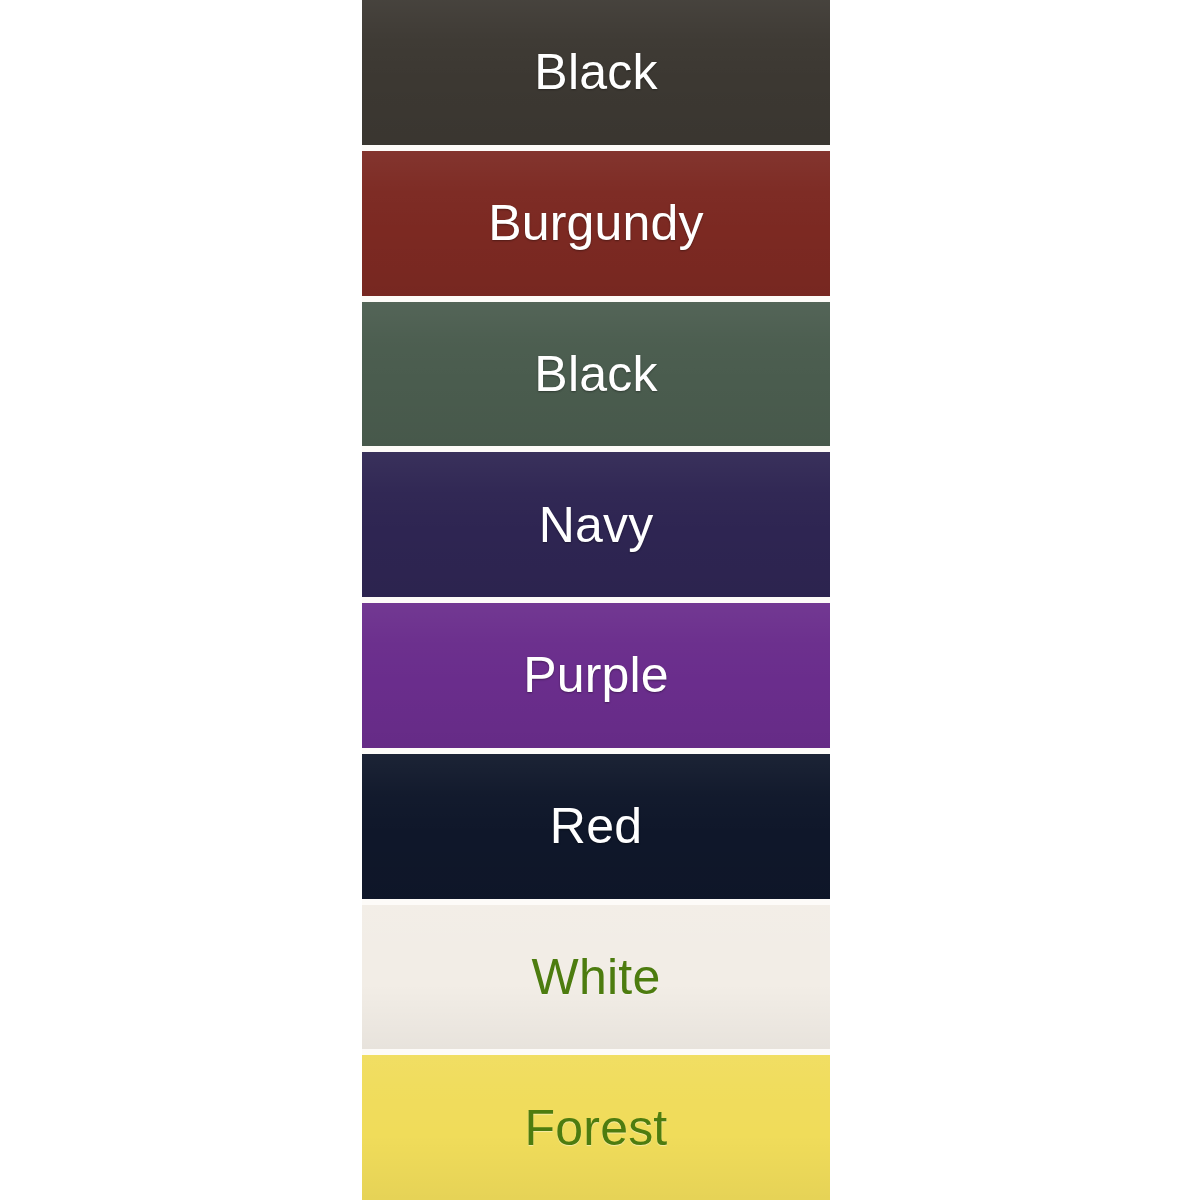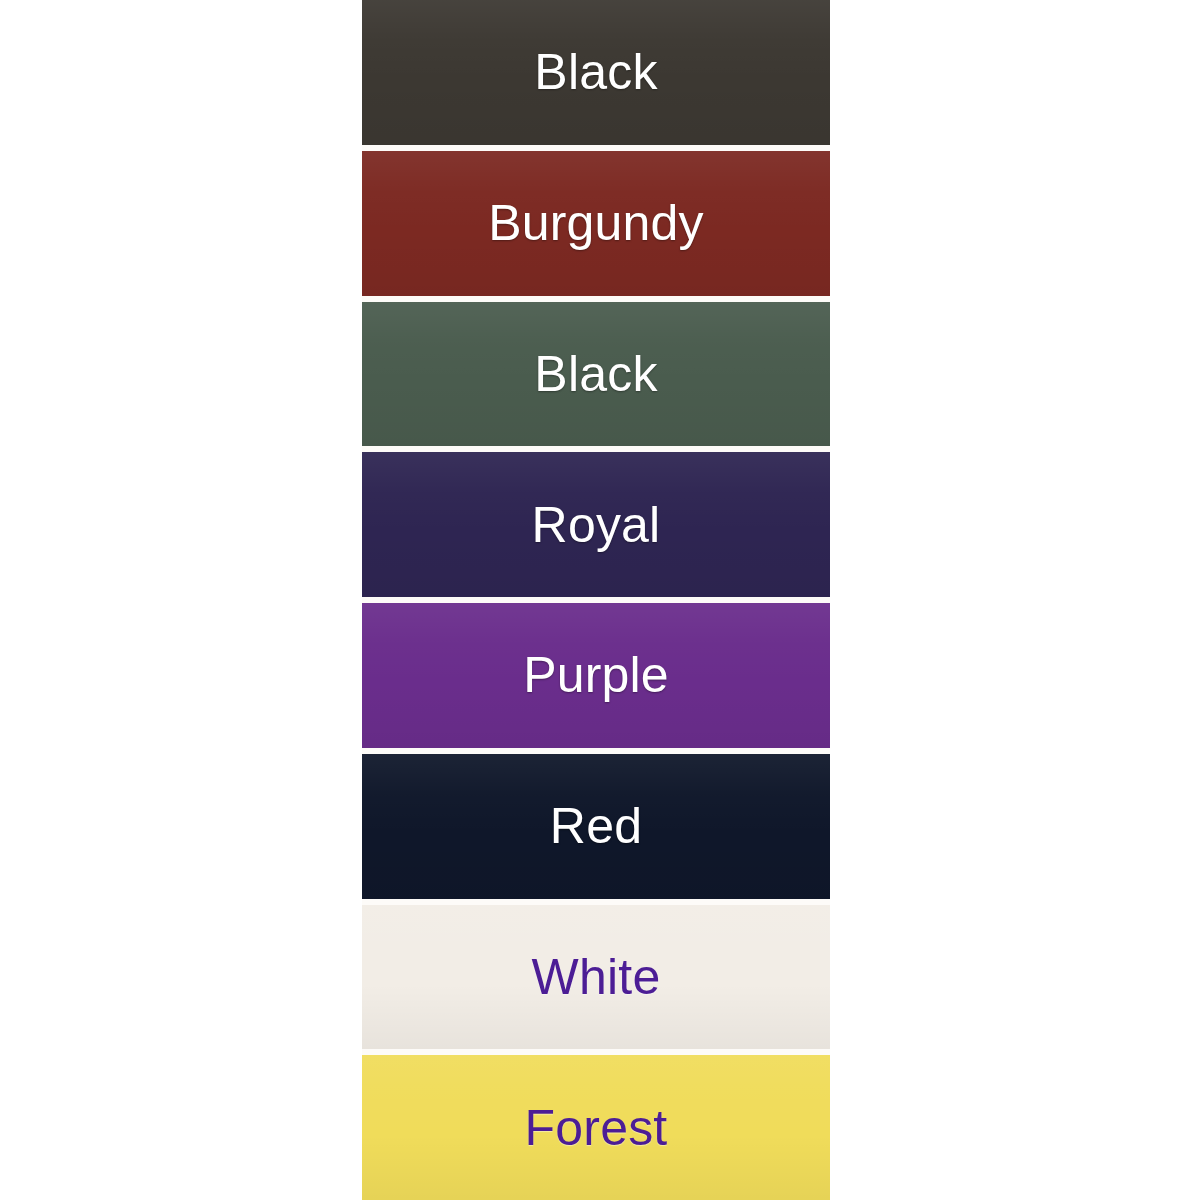--- a/index.html
+++ b/index.html
@@ -68,40 +68,40 @@
     font-weight: 400;
     letter-spacing: 0.2px;
     line-height: 1;
     white-space: nowrap;
   }
   .light-text .swatch-label {
     color: #ffffff;
     text-shadow: 0 1px 2px rgba(0,0,0,0.35);
   }
   .dark-text .swatch-label {
-    color: #4c1d95;
+    color: #4d7c0f;
     text-shadow: 0 1px 1px rgba(255,255,255,0.45);
   }
 </style>
 </head>
 <body>
 
 <div id="swatch-chart" style="background: rgb(255, 255, 255);">
   <div id="swatch-column">
       <div class="swatch light-text" style="background: rgb(60, 56, 50); border-bottom-color: rgb(253, 251, 248);">
         <span class="swatch-label">Black</span>
       </div>
       <div class="swatch light-text" style="background: rgb(124, 41, 34); border-top-color: rgb(253, 251, 248); border-bottom-color: rgb(253, 251, 248);">
         <span class="swatch-label">Burgundy</span>
       </div>
       <div class="swatch light-text" style="background: rgb(74, 92, 78); border-top-color: rgb(253, 251, 248); border-bottom-color: rgb(253, 251, 248);">
         <span class="swatch-label">Black</span>
       </div>
       <div class="swatch light-text" style="background: rgb(46, 37, 82); border-top-color: rgb(253, 251, 248); border-bottom-color: rgb(253, 251, 248);">
-        <span class="swatch-label">Royal</span>
+        <span class="swatch-label">Navy</span>
       </div>
       <div class="swatch light-text" style="background: rgb(106, 45, 140); border-top-color: rgb(253, 251, 248); border-bottom-color: rgb(253, 251, 248); align-items: center;">
         <span class="swatch-label">Purple</span>
       </div>
       <div class="swatch light-text" style="background: #0f172a; border-top-color: rgb(253, 251, 248); border-bottom-color: rgb(253, 251, 248);">
         <span class="swatch-label">Red</span>
       </div>
       <div class="swatch dark-text" style="background: rgb(242, 237, 230); border-top-color: rgb(253, 251, 248); border-bottom-color: rgb(253, 251, 248);">
         <span class="swatch-label">White</span>
       </div>

